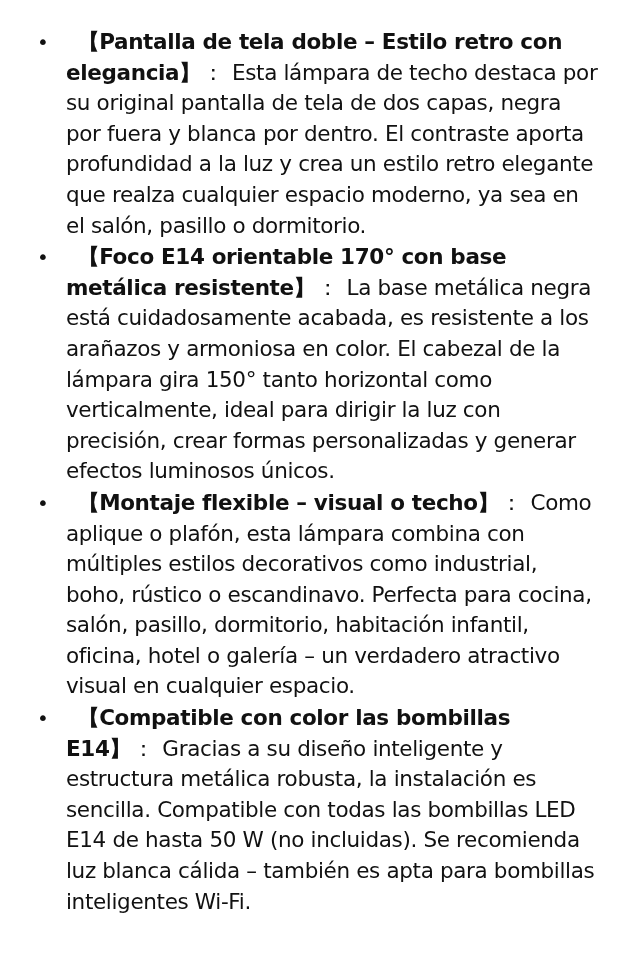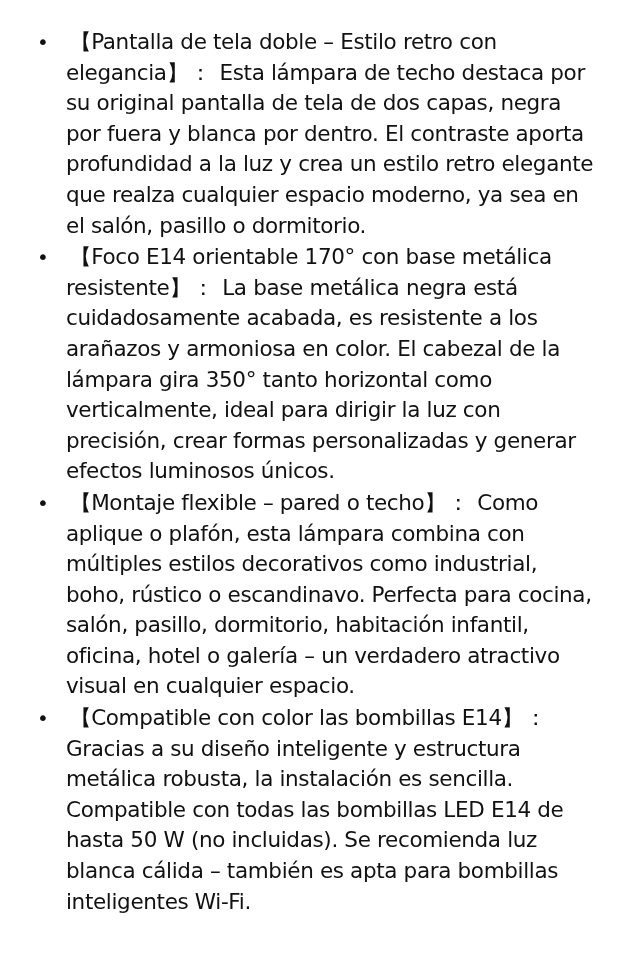--- a/index.html
+++ b/index.html
@@ -34,43 +34,44 @@
       margin-bottom: 1px;
     }
     .feature-item .bullet {
       position: absolute;
       left: 37px;
       top: 0;
       font-size: 20px;
       line-height: 30.6px;
     }
     .feature-item .title {
-      margin-left: 4px;
+      margin-left: 12px;
+      font-weight: bold;
     }
     .feature-item .sep {
       margin: 0 2px;
     }
   </style>
 </head>
 <body>
 
 <ul class="feature-list">
   <li class="feature-item">
     <span class="bullet">•</span>
     <span class="title">【Pantalla de tela doble – Estilo retro con elegancia】</span><span class="sep">：</span>
     <span>Esta lámpara de techo destaca por su original pantalla de tela de dos capas, negra por fuera y blanca por dentro. El contraste aporta profundidad a la luz y crea un estilo retro elegante que realza cualquier espacio moderno, ya sea en el salón, pasillo o dormitorio.</span>
   </li>
   <li class="feature-item">
     <span class="bullet">•</span>
     <span class="title">【Foco E14 orientable 170° con base metálica resistente】</span><span class="sep">：</span>
-    <span>La base metálica negra está cuidadosamente acabada, es resistente a los arañazos y armoniosa en color. El cabezal de la lámpara gira 350° tanto horizontal como verticalmente, ideal para dirigir la luz con precisión, crear formas personalizadas y generar efectos luminosos únicos.</span>
+    <span>La base metálica negra está cuidadosamente acabada, es resistente a los arañazos y armoniosa en color. El cabezal de la lámpara gira 150° tanto horizontal como verticalmente, ideal para dirigir la luz con precisión, crear formas personalizadas y generar efectos luminosos únicos.</span>
   </li>
   <li class="feature-item">
     <span class="bullet">•</span>
-    <span class="title">【Montaje flexible – pared o techo】</span><span class="sep">：</span>
+    <span class="title">【Montaje flexible – visual o techo】</span><span class="sep">：</span>
     <span>Como aplique o plafón, esta lámpara combina con múltiples estilos decorativos como industrial, boho, rústico o escandinavo. Perfecta para cocina, salón, pasillo, dormitorio, habitación infantil, oficina, hotel o galería – un verdadero atractivo visual en cualquier espacio.</span>
   </li>
   <li class="feature-item">
     <span class="bullet">•</span>
     <span class="title">【Compatible con color las bombillas E14】</span><span class="sep">：</span>
     <span>Gracias a su diseño inteligente y estructura metálica robusta, la instalación es sencilla. Compatible con todas las bombillas LED E14 de hasta 50 W (no incluidas). Se recomienda luz blanca cálida – también es apta para bombillas inteligentes Wi-Fi.</span>
   </li>
 </ul>
 
 </body></html>

